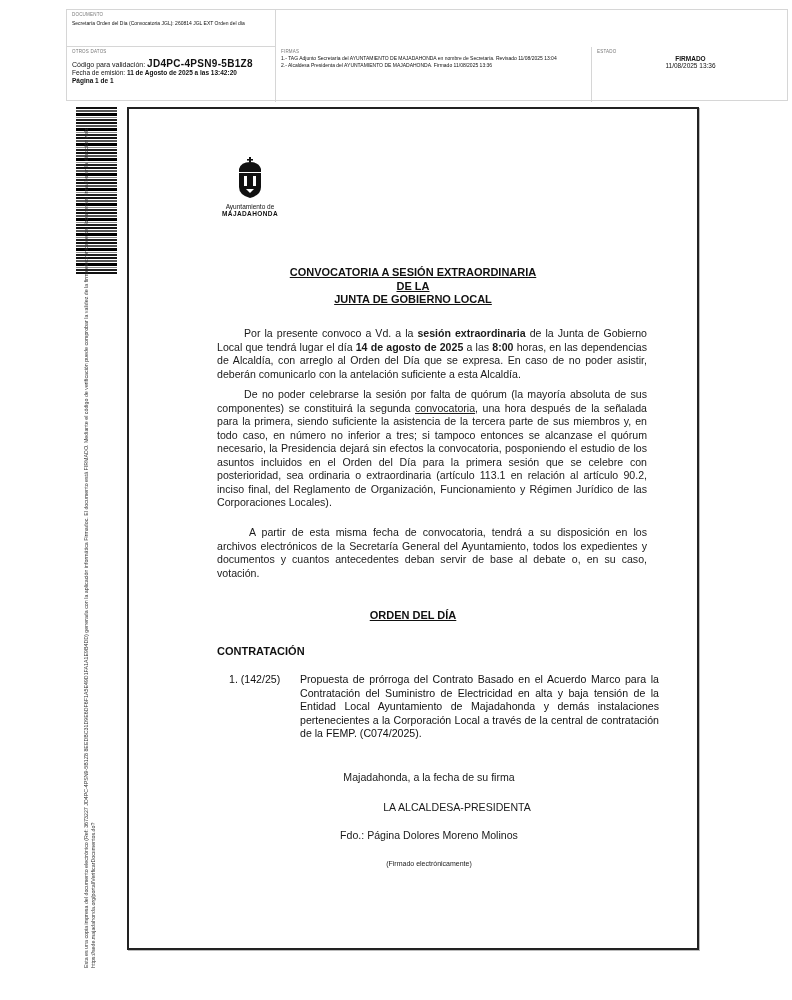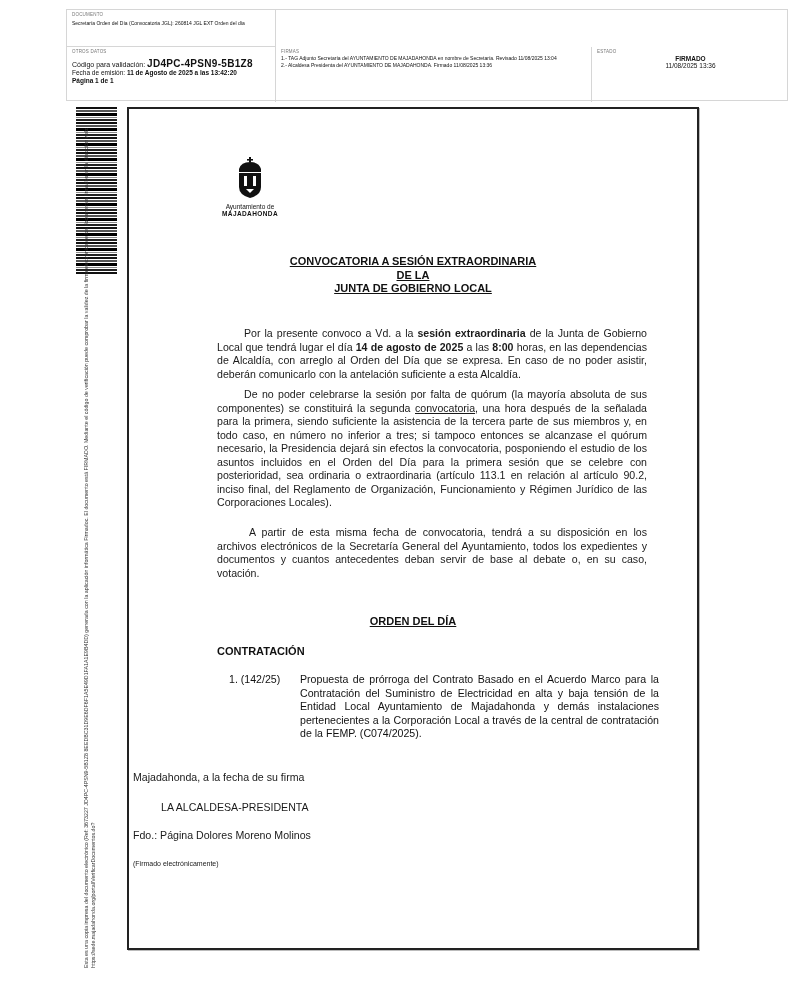--- a/index.html
+++ b/index.html
@@ -35,41 +35,41 @@
     .vt1 { left: 83px; top: 968px; }
 
     
     .page { position: absolute; left: 127px; top: 107px; width: 572px; height: 843px;
       border: 2px solid #222; box-shadow: 1px 1px 0 #bbb; }
     .logo { position: absolute; left: 88px; top: 48px; width: 66px; text-align: center; }
     .logo svg { display: block; margin: 0 auto; }
     .logo-t1 { font-size: 6.5px; margin-top: 4px; }
     .logo-t2 { font-size: 6.5px; font-weight: bold; letter-spacing: 0.4px; }
 
-    .title { position: absolute; left: 0; width: 100%; top: 146px; text-align: center;
+    .title { position: absolute; left: 0; width: 100%; top: 157px; text-align: center;
       font-size: 11px; font-weight: bold; line-height: 13.5px; }
     .title span { text-decoration: underline; display: block; }
 
     .body { position: absolute; left: 88px; width: 430px; font-size: 10.6px; line-height: 13.5px;
       text-align: justify; color: #1a1a1a; }
     .p1 { top: 218px; }
     .p2 { top: 279px; }
     .p3 { top: 417px; }
     .indent { text-indent: 27px; }
     .indent2 { text-indent: 32px; }
     .u { text-decoration: underline; }
 
     .orden { position: absolute; left: 0; width: 100%; top: 500px; text-align: center; font-size: 11px;
-      font-weight: bold; text-decoration: underline; margin-top: 6px; }
+      font-weight: bold; text-decoration: underline; }
     .sec { position: absolute; left: 88px; top: 536px; font-size: 11px; font-weight: bold; }
     .item { position: absolute; left: 88px; top: 564px; width: 430px; font-size: 10.6px; line-height: 13.5px; display: flex; margin-left: 12px; }
     .item-num { width: 71px; flex: none; }
     .item-text { flex: 1; text-align: justify; }
 
-    .sign { position: absolute; left: 4px; width: 100%; font-size: 10.6px; color: #1a1a1a; }
+    .sign { position: absolute; left: 16px; width: 100%; text-align: center; font-size: 10.6px; color: #1a1a1a; }
     .s1 { top: 662px; } .s2 { top: 692px; margin-left: 28px; } .s3 { top: 720px; }
     .s4 { top: 751px; font-size: 7px; }
   </style>
 </head>
 <body>
 
 <div class="hdr">
   <div class="cell c-doc">
     <div class="cap">DOCUMENTO</div>
     <div class="doc-text">Secretaría Orden del Día (Convocatoria JGL): 260814 JGL EXT Orden del día</div>

